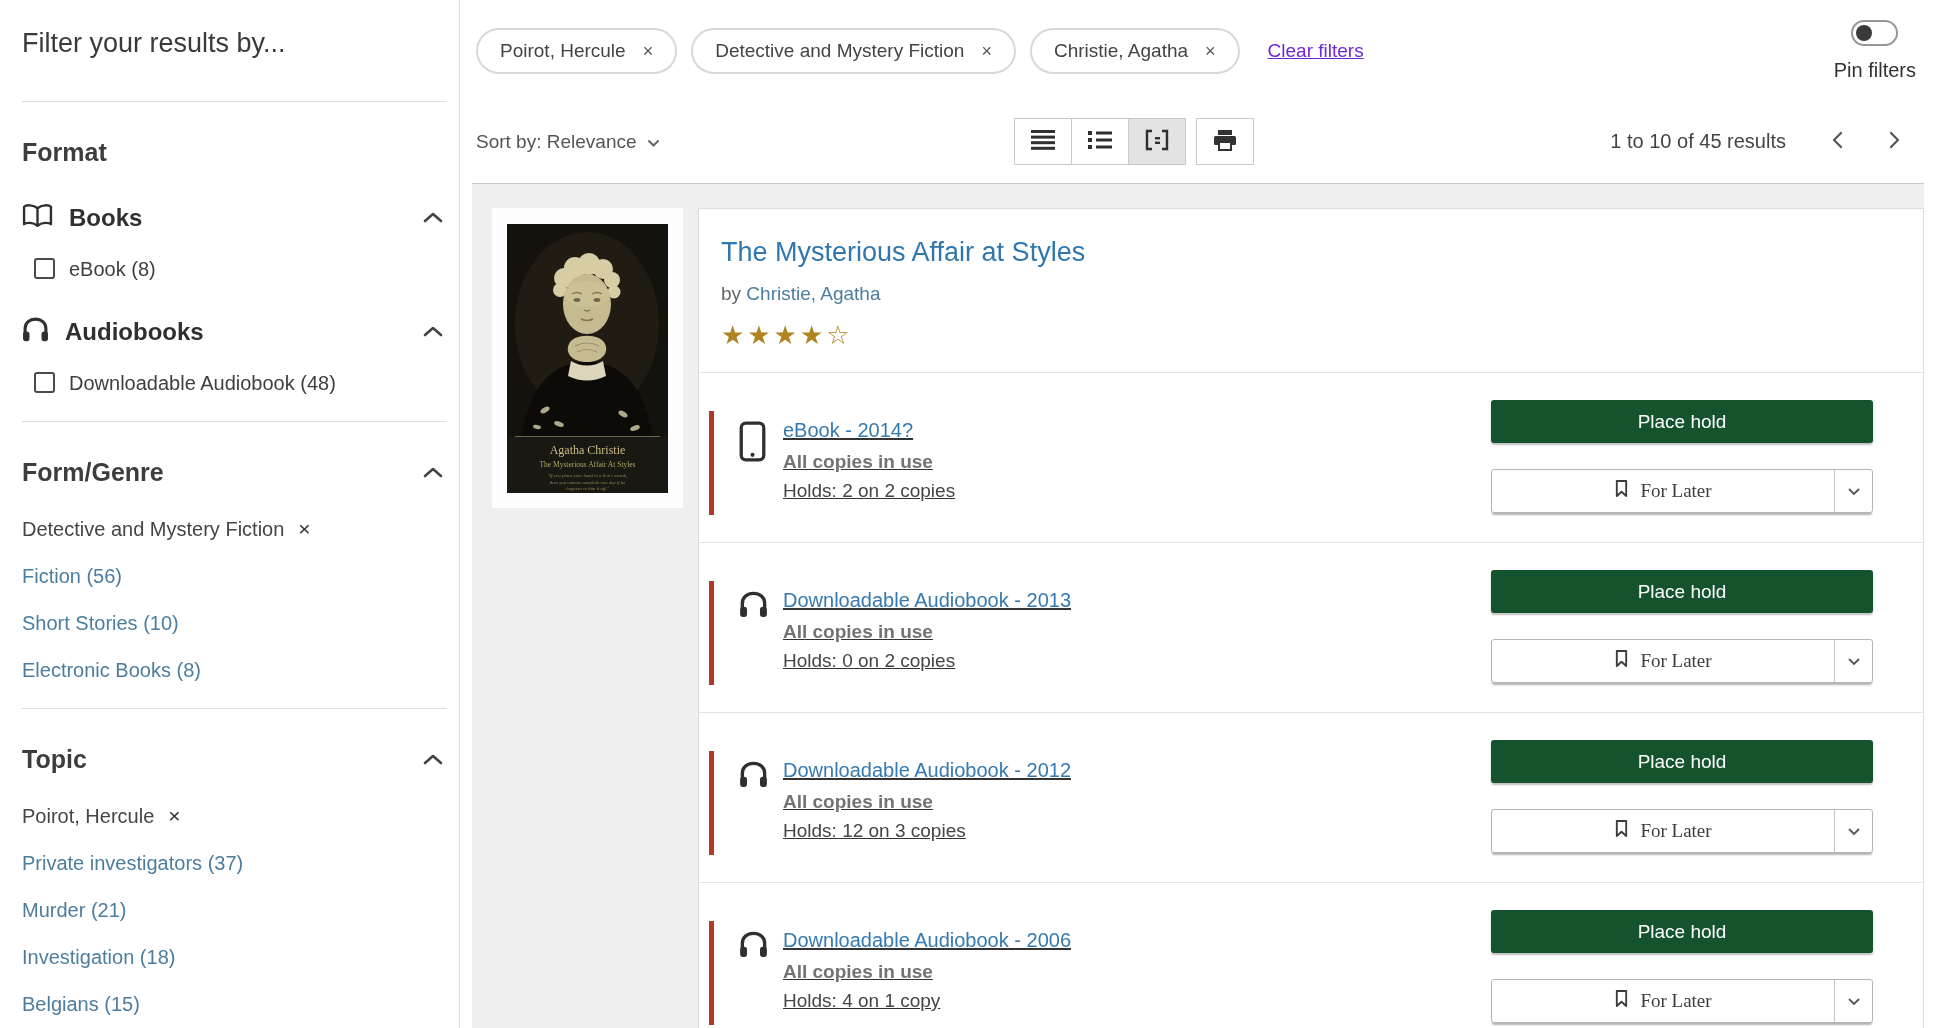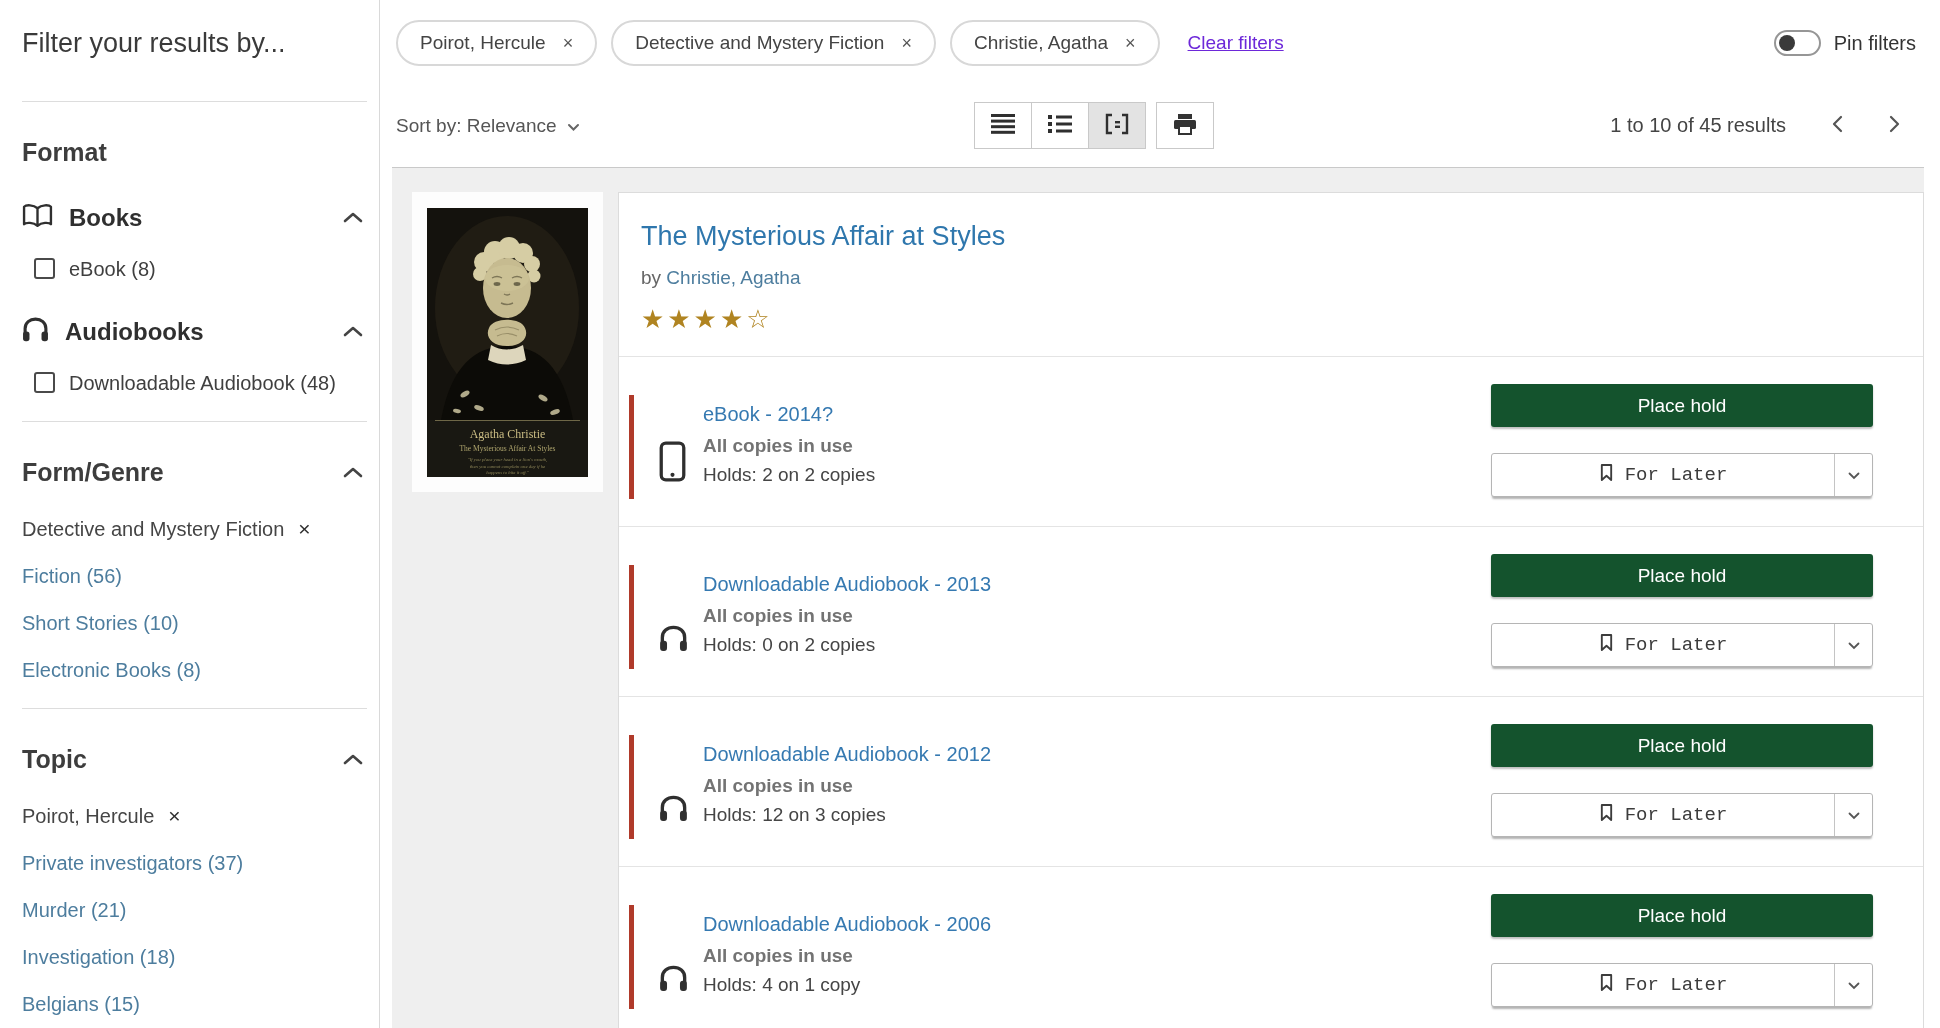--- a/index.html
+++ b/index.html
@@ -5,21 +5,21 @@
   * { box-sizing: border-box; }
   html,body { margin:0; padding:0; }
   body {
     width:1940px; height:1028px; overflow:hidden;
     background:#fff; color:#333;
     font-family:"Liberation Sans", sans-serif;
   }
   .page { display:flex; width:1940px; height:1028px; }
 
   
-  .sidebar { width:380px; flex:none; border-right:1px solid #d9d9d9; padding:26px 0 0 22px; }
+  .sidebar { width:460px; flex:none; border-right:1px solid #d9d9d9; padding:26px 0 0 22px; }
   .sb-title { font-size:27px; font-weight:400; color:#3a3a3a; margin:2px 0 42px; }
   .sb-divider { border:none; border-top:1px solid #ddd; margin:0 12px 0 0; }
   .sb-heading-row { display:flex; align-items:center; justify-content:space-between; padding-right:16px; margin:36px 0 0; }
   .sb-heading { font-size:25px; font-weight:700; color:#3d3d3d; }
   .sb-group-row { display:flex; align-items:center; padding-right:16px; margin:36px 0 0; cursor:pointer;justify-content:flex-end; }
   .sb-group-label { font-size:24px; font-weight:700; color:#2f2f2f; margin-left:16px; }
   .sb-group-row .chev { margin-left:auto; }
   .cb-row { display:flex; margin:26px 0 0 12px; cursor:pointer; }
   .cb { width:21px; height:21px; border:2px solid #4a4a4a; border-radius:3px; background:#fff; flex:none; }
   .cb-label { font-size:20px; color:#3f3f3f; margin-left:14px; }
@@ -29,21 +29,21 @@
   .sb-link { display:block; font-size:20px; color:#4d7d9e; text-decoration:none; margin:24px 0 0; cursor:pointer; }
 
   
   .main { flex:1; display:flex; flex-direction:column; min-width:0; }
 
   .chips-row { display:flex; align-items:center; padding:20px 24px 0 16px; gap:14px; }
   .chip { display:flex; align-items:center; gap:17px; height:46px; padding:0 22px;
           border:2px solid #d8d8d8; border-radius:24px; font-size:19px; color:#444; background:#fff; cursor:pointer; }
   .chip-x { font-size:18px; color:#555; }
   .clear-filters { margin-left:14px; font-size:19px; color:#6d28d9; text-decoration:underline; cursor:pointer; }
-  .pin { margin-left:auto; display:flex; align-items:center; gap:13px; font-size:20px; color:#333; }
+  .pin { margin-left:auto; display:flex; align-items:center; gap:13px; font-size:20px; color:#333;flex-direction:column; }
   .toggle { width:47px; height:26px; border:2px solid #969696; border-radius:14px; background:#fff; position:relative; cursor:pointer; }
   .toggle-knob { position:absolute; left:3px; top:3px; width:16px; height:16px; border-radius:50%; background:#3a3a3a; }
 
   .sort-row { display:flex; align-items:center; padding:36px 40px 0 16px; }
   .sort { display:flex; align-items:center; gap:10px; font-size:19px; color:#555; cursor:pointer; }
   .view-group { display:flex; margin-left:auto; }
   .vbtn { width:58px; height:47px; border:1px solid #c9c9c9; background:#fff; display:flex;
           align-items:center; justify-content:center; margin-left:-1px; cursor:pointer; }
   .vbtn.active { background:#e3e3e3; }
   .print-btn { width:58px; height:47px; border:1px solid #c9c9c9; background:#fff; display:flex;
@@ -59,34 +59,34 @@
   .detail-card { flex:1; align-self:stretch; background:#fff; border:1px solid #dcdcdc; border-bottom:none; }
   .card-head { padding:28px 50px 0 22px; }
   .title-link { font-size:27px; font-weight:400; color:#2f77ad; text-decoration:none; cursor:pointer; }
   .byline { font-size:19px; color:#666; margin-top:15px; }
   .author-link { color:#4d7d9e; text-decoration:none; cursor:pointer; }
   .stars { font-family:"DejaVu Sans", sans-serif; font-size:26px; color:#b08421; letter-spacing:3px;
            margin:17px 0 24px; line-height:1; }
 
   .format-row { position:relative; border-top:1px solid #e4e4e4; height:170px; }
   .row-accent { position:absolute; left:10px; top:38px; width:5px; height:104px; background:#b03a2a; }
-  .row-flex { display:flex; align-items:flex-end; padding:46px 0 0 40px; }
+  .row-flex { display:flex; align-items:flex-start; padding:46px 0 0 40px;text-decoration:underline; }
   .row-icon { width:44px; flex:none; padding-top:2px; }
   .row-link { display:block; font-size:20px; color:#3579b1; text-decoration:none; cursor:pointer; }
   .row-status { font-size:19px; font-weight:700; color:#737373; margin-top:9px; }
   .row-holds { font-size:19px; color:#454545; margin-top:7px; }
   .row-buttons { position:absolute; right:50px; top:27px; width:382px; }
   .place-hold { width:100%; height:43px; background:#14532d; color:#fff; font-size:19px;
                 font-family:"Liberation Sans", sans-serif; border:none; border-radius:3px;
                 box-shadow:0 2px 2px rgba(0,0,0,.25); cursor:pointer; }
   .for-later-wrap { margin-top:26px; height:44px; display:flex; background:#fff;
                     border:1px solid #b5b5b5; border-radius:3px; box-shadow:0 3px 2px -1px rgba(0,0,0,.3); }
   .fl-main { flex:1; display:flex; align-items:center; justify-content:center; gap:11px;
              font-size:19px; color:#3c3c3c; background:none; border:none; cursor:pointer;
-             font-family:Liberation Mono, monospace; }
+             font-family:Liberation Serif, serif; }
   .fl-drop { width:38px; border:none; border-left:1px solid #c4c4c4; background:none;
              display:flex; align-items:center; justify-content:center; cursor:pointer; }
   .cover-serif { font-family:"Liberation Serif", serif; }
 </style>
 </head>
 <body>
 
 <div class="page">
 
   <aside class="sidebar">

